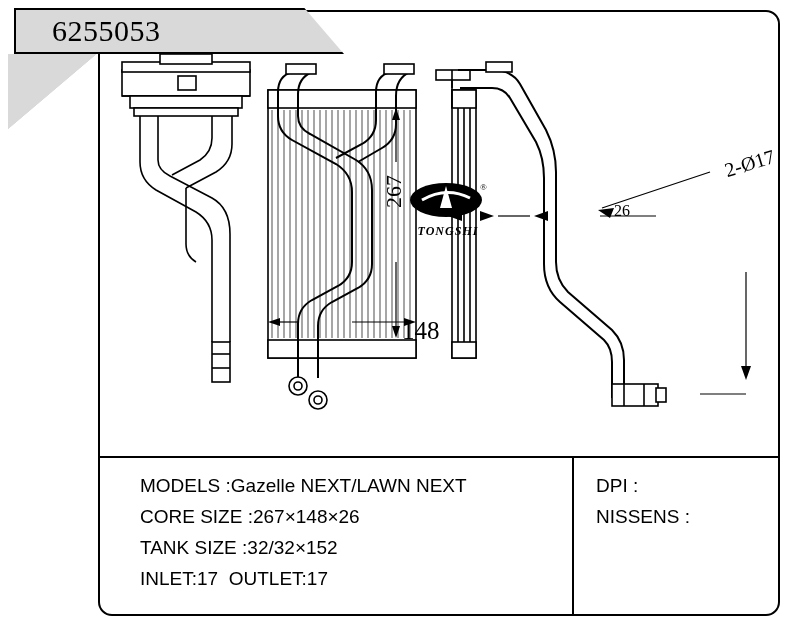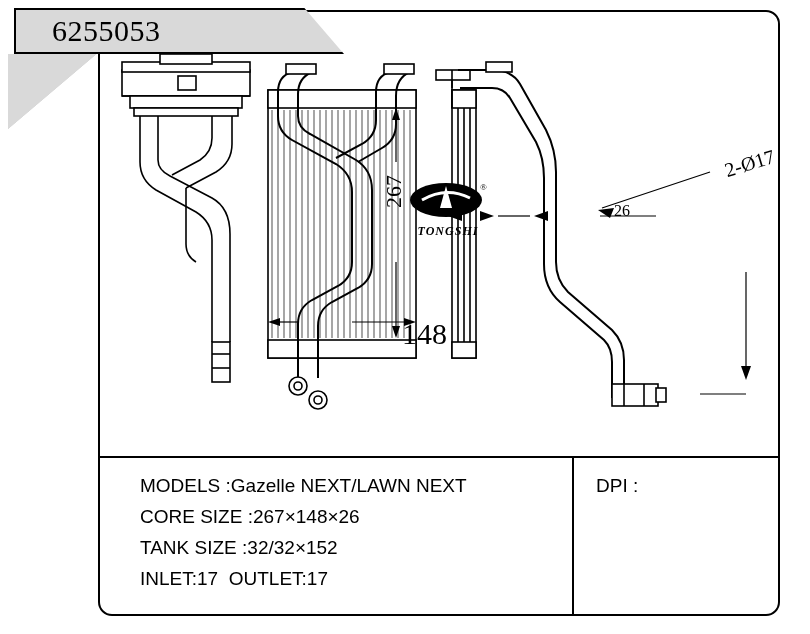--- a/index.html
+++ b/index.html
@@ -47,21 +47,21 @@
   }
 
   
   .draw{position:absolute;left:100px;top:12px;width:678px;height:444px;}
   svg{display:block;}
 
   .lbl{
     position:absolute;font-family:"Liberation Serif",serif;color:#000;white-space:nowrap;
   }
   .lbl-267{left:281px;top:196px;font-size:22px;transform:rotate(-90deg);transform-origin:left top;}
-  .lbl-148{left:302px;top:305px;font-size:30px;}
+  .lbl-148{left:302px;top:305px;font-size:25px;}
   .lbl-26{left:514px;top:190px;font-size:16px;}
   .lbl-d17{left:622px;top:148px;font-size:20px;transform:rotate(-17deg);transform-origin:left top;}
 
   .logo-wrap{position:absolute;left:306px;top:166px;width:84px;height:80px;text-align:center;}
   .logo-name{font-family:"Liberation Serif",serif;font-style:italic;font-weight:bold;font-size:12px;letter-spacing:1px;}
 </style>
 </head>
 <body>
 
 <div class="sheet">
@@ -224,15 +224,16 @@
 
   <div class="specs-left">
     <div class="spec-line">MODELS :Gazelle NEXT/LAWN NEXT</div>
     <div class="spec-line">CORE SIZE :267×148×26</div>
     <div class="spec-line">TANK SIZE :32/32×152</div>
     <div class="spec-line">INLET:17  OUTLET:17</div>
   </div>
 
   <div class="specs-right">
     <div class="spec-line">DPI :</div>
+    <div class="spec-line">NISSENS :</div>
   </div>
 
 </div>
 
 </body></html>

